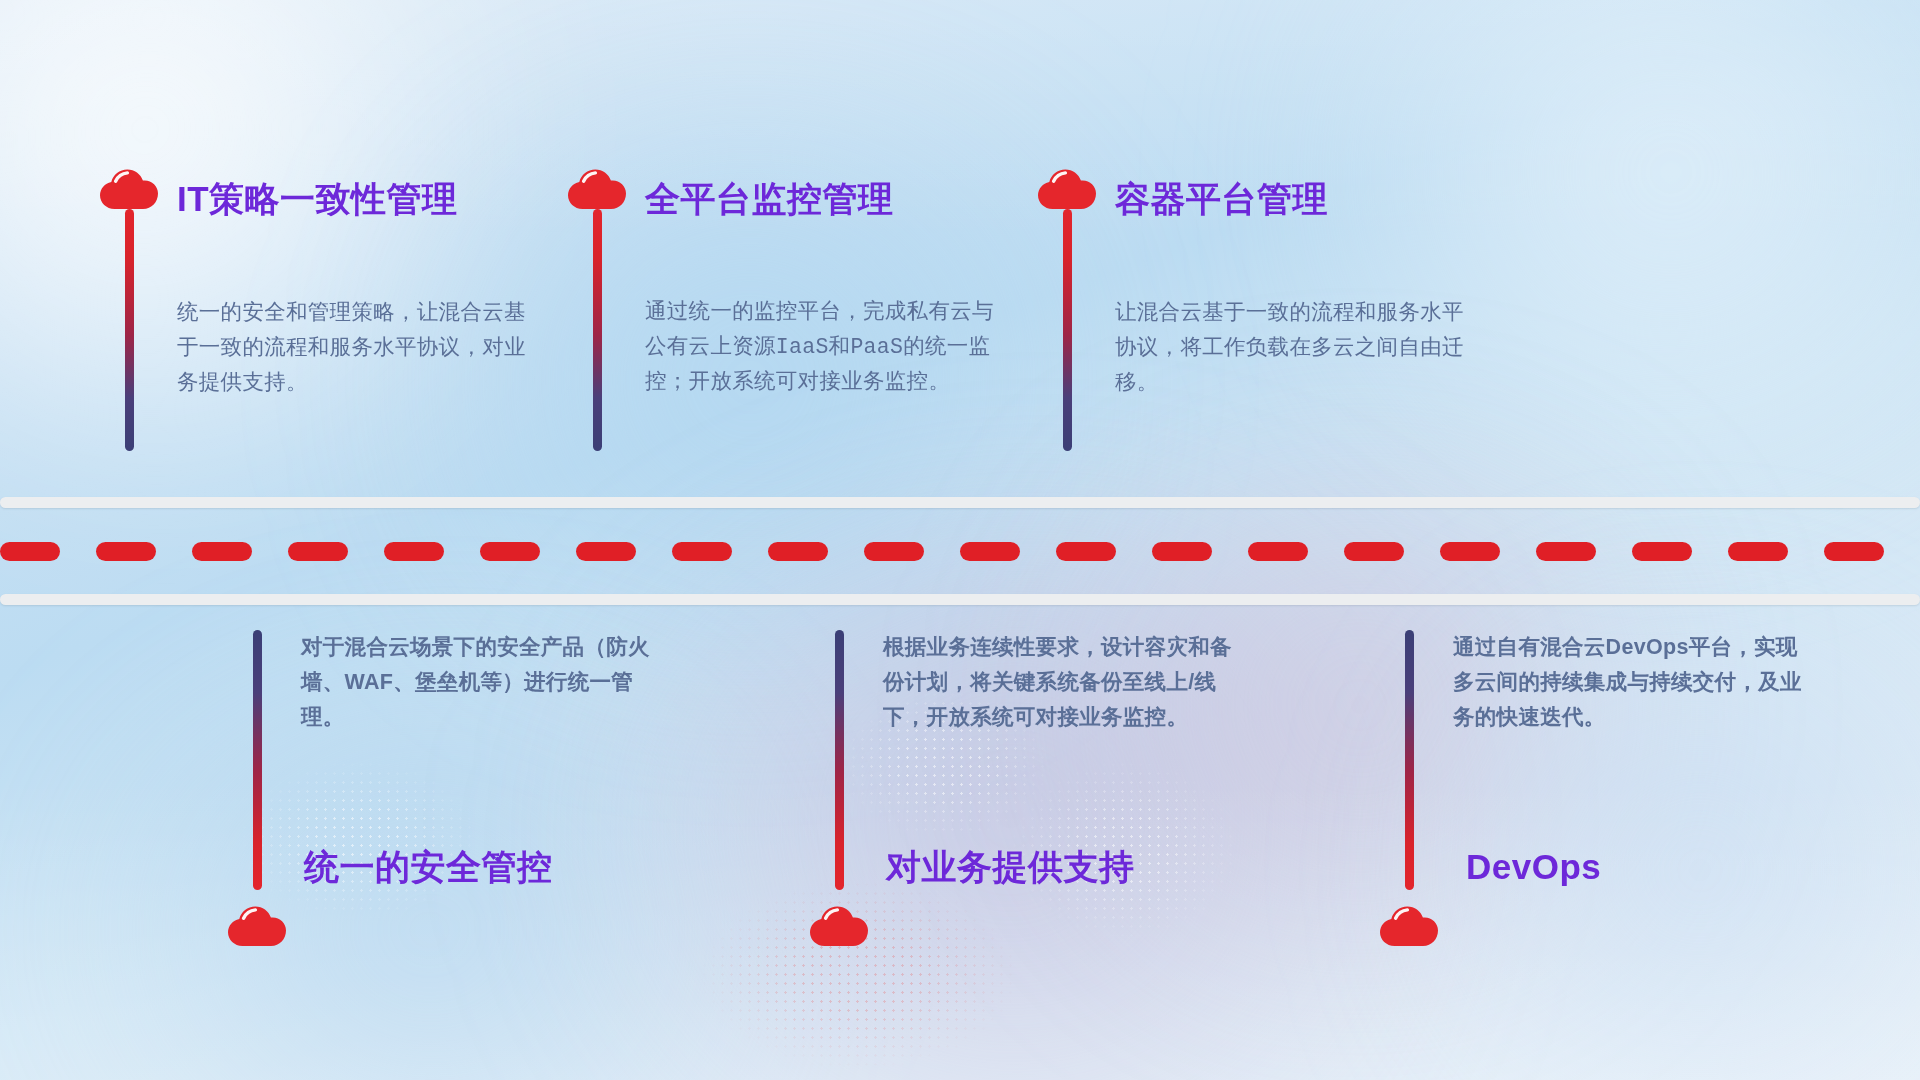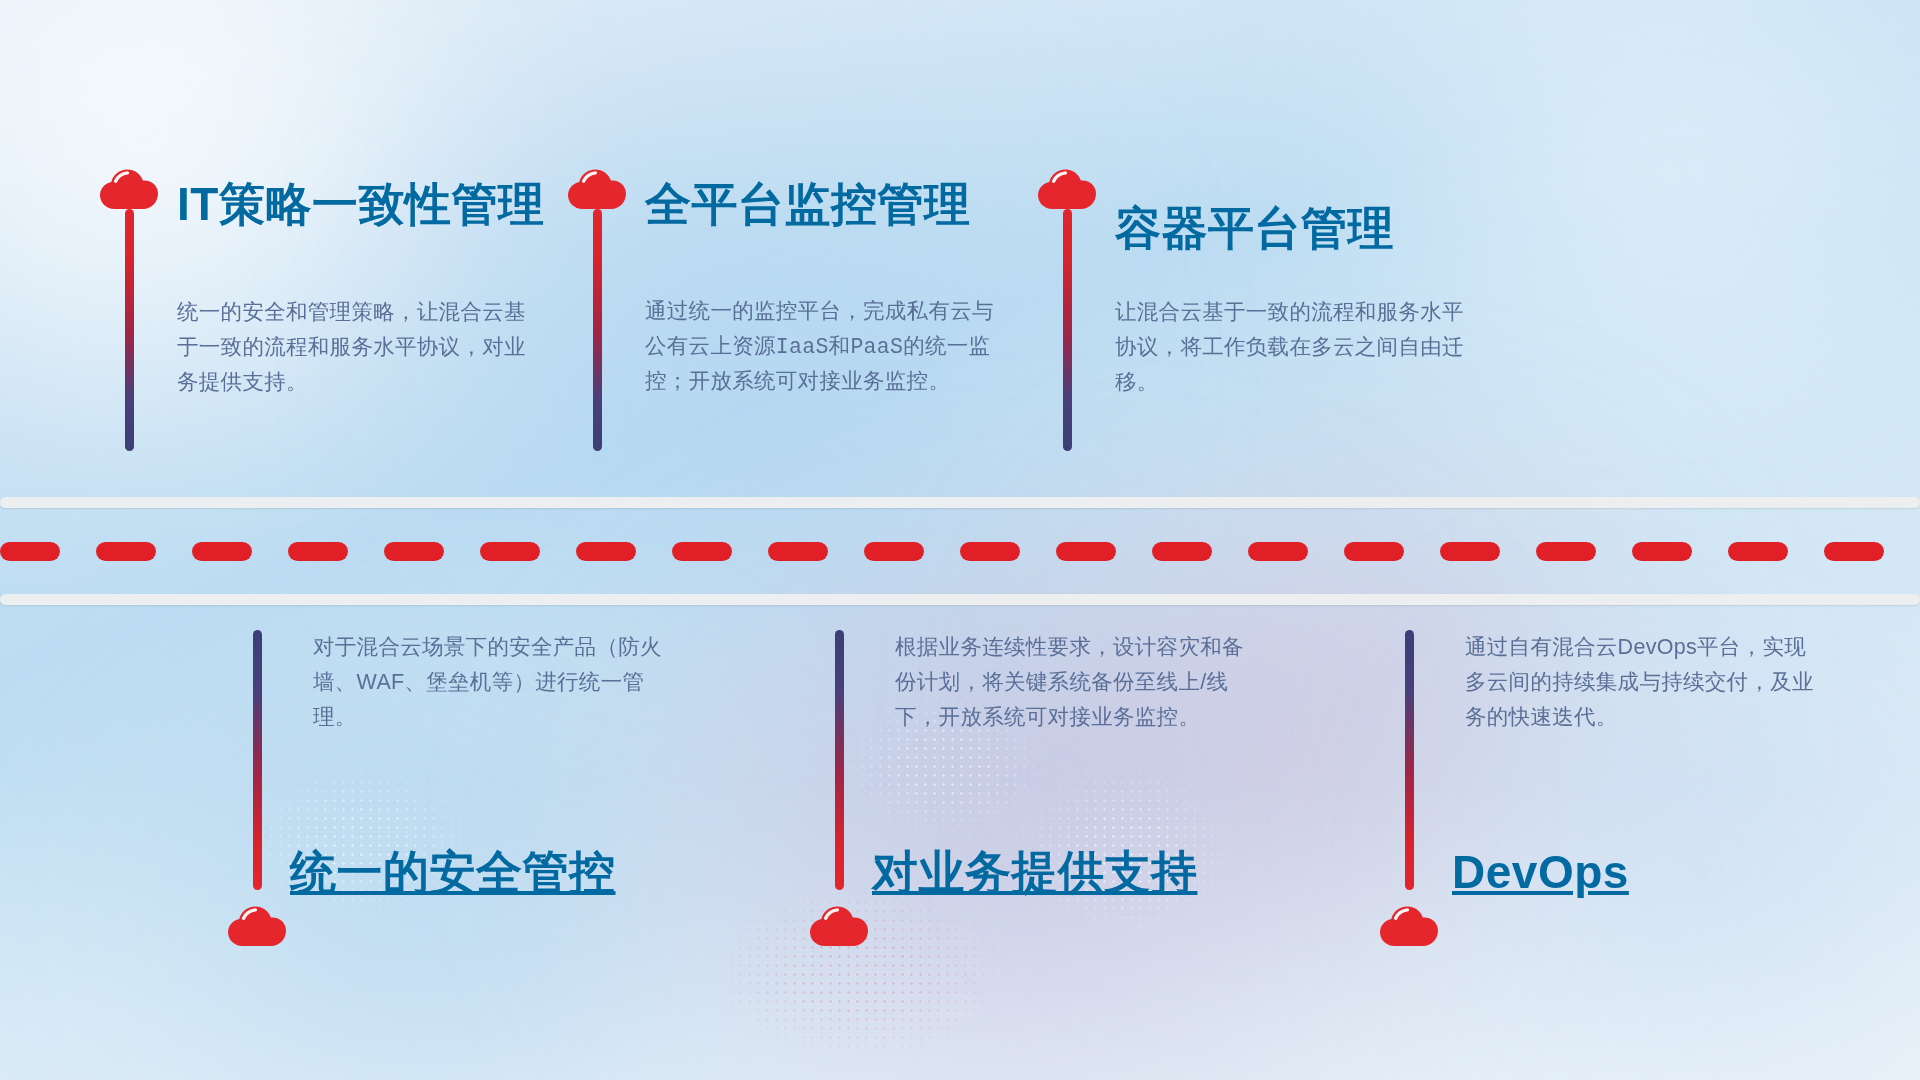--- a/index.html
+++ b/index.html
@@ -67,39 +67,39 @@
   
   .cloud{position:relative;width:62px;height:46px;}
   .cloud svg{display:block;width:62px;height:46px;}
 
   
   .stem{width:9px;border-radius:5px;}
   .stem-down{background:linear-gradient(to bottom,#e3252c 0%,#d9232b 20%,#9e2547 52%,#4a3f7a 78%,#3b3f76 100%);}
   .stem-up{background:linear-gradient(to bottom,#3b3f76 0%,#4a3f7a 24%,#9e2547 54%,#d9232b 82%,#e3252c 100%);}
 
   .title{
-    font-size:46px;font-weight:700;color:#0369a1;white-space:nowrap;
+    font-size:35px;font-weight:700;color:#6d28d9;white-space:nowrap;
     letter-spacing:.5px;line-height:1;
   }
   .body{
     font-size:21.5px;color:#5a6f97;line-height:1.62;letter-spacing:.3px;
     width:355px;font-weight:400;
   }
 
   
   .top-col .cloud{position:absolute;left:-27px;top:0;}
   .top-col .stem{position:absolute;left:0;top:44px;}
   .top-col .title{position:absolute;left:52px;}
   .top-col .body{position:absolute;left:52px;}
 
   
   .bot-col .cloud{position:absolute;left:-27px;}
   .bot-col .stem{position:absolute;left:0;}
-  .bot-col .title{position:absolute;left:37px;text-decoration:underline;}
-  .bot-col .body{position:absolute;left:60px;top:0;}
+  .bot-col .title{position:absolute;left:51px;}
+  .bot-col .body{position:absolute;left:48px;top:0;font-weight:bold;}
 </style>
 </head>
 <body>
 
 <div id="stage">
 
   <div class="bg-base"></div>
   <div class="bg-blob blob-a"></div>
   <div class="bg-blob blob-c"></div>
   <div class="bg-blob blob-b"></div>
@@ -138,21 +138,21 @@
   </div>
 
   <div class="col top-col" style="left:1063px;top:165px;">
     <div class="cloud">
       <svg viewBox="0 0 62 46" aria-hidden="true">
         <path d="M16.5 44C8.4 44 2 37.9 2 30.3c0-6.6 4.8-12.1 11.3-13.4C15.1 9.9 21.6 4.6 29.3 4.6c7.2 0 13.4 4.6 15.6 11 .6-.1 1.2-.1 1.8-.1C54 15.5 60 21.3 60 28.5 60 37 53.6 44 45 44z" fill="#e5262c"></path>
         <path d="M17.6 16.2c2.2-4.6 6.6-7.8 11.8-8.3" stroke="#ffffff" stroke-width="3.4" stroke-linecap="round" fill="none" opacity=".95"></path>
       </svg>
     </div>
     <div class="stem stem-down" style="height:242px;"></div>
-    <div class="title" style="top:16px;margin-top:24px;">容器平台管理</div>
+    <div class="title" style="top:16px;">容器平台管理</div>
     <div class="body" style="top:130px;">让混合云基于一致的流程和服务水平协议，将工作负载在多云之间自由迁移。</div>
   </div>
 
   <div class="road">
     <div class="road-line top"></div>
     <div class="road-dash">
       <div class="dash"></div>
       <div class="dash"></div>
       <div class="dash"></div>
       <div class="dash"></div>

